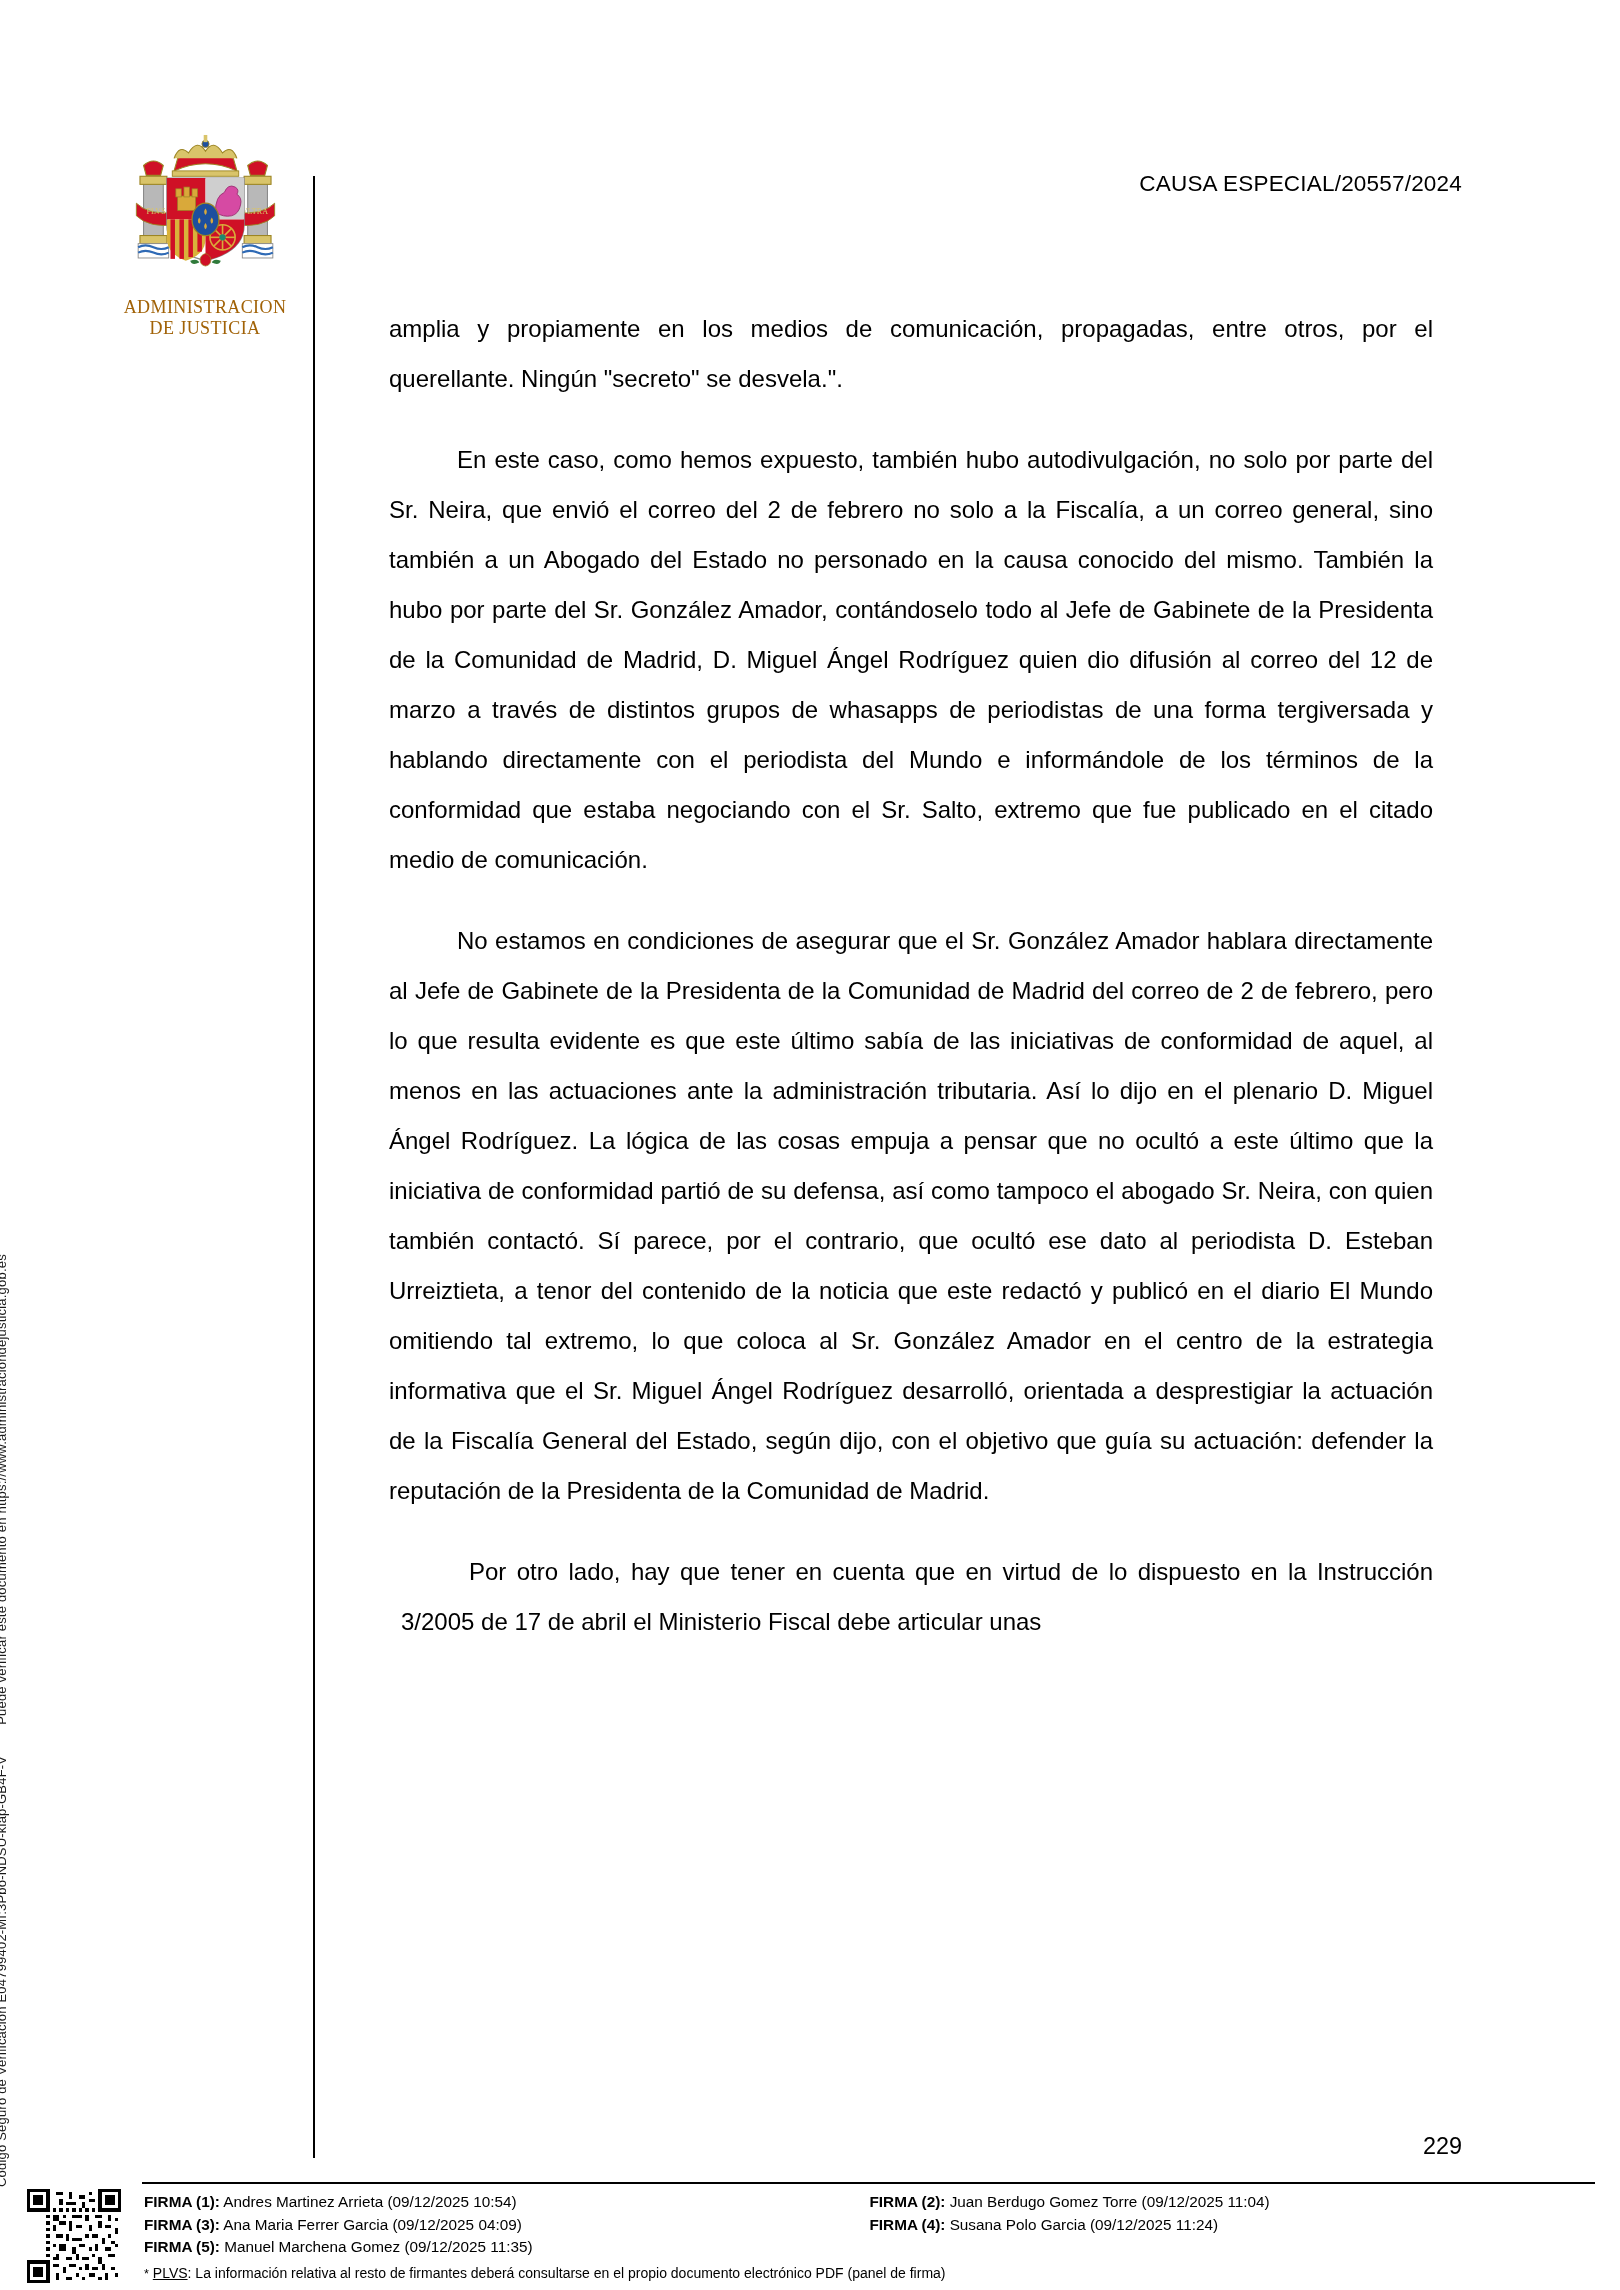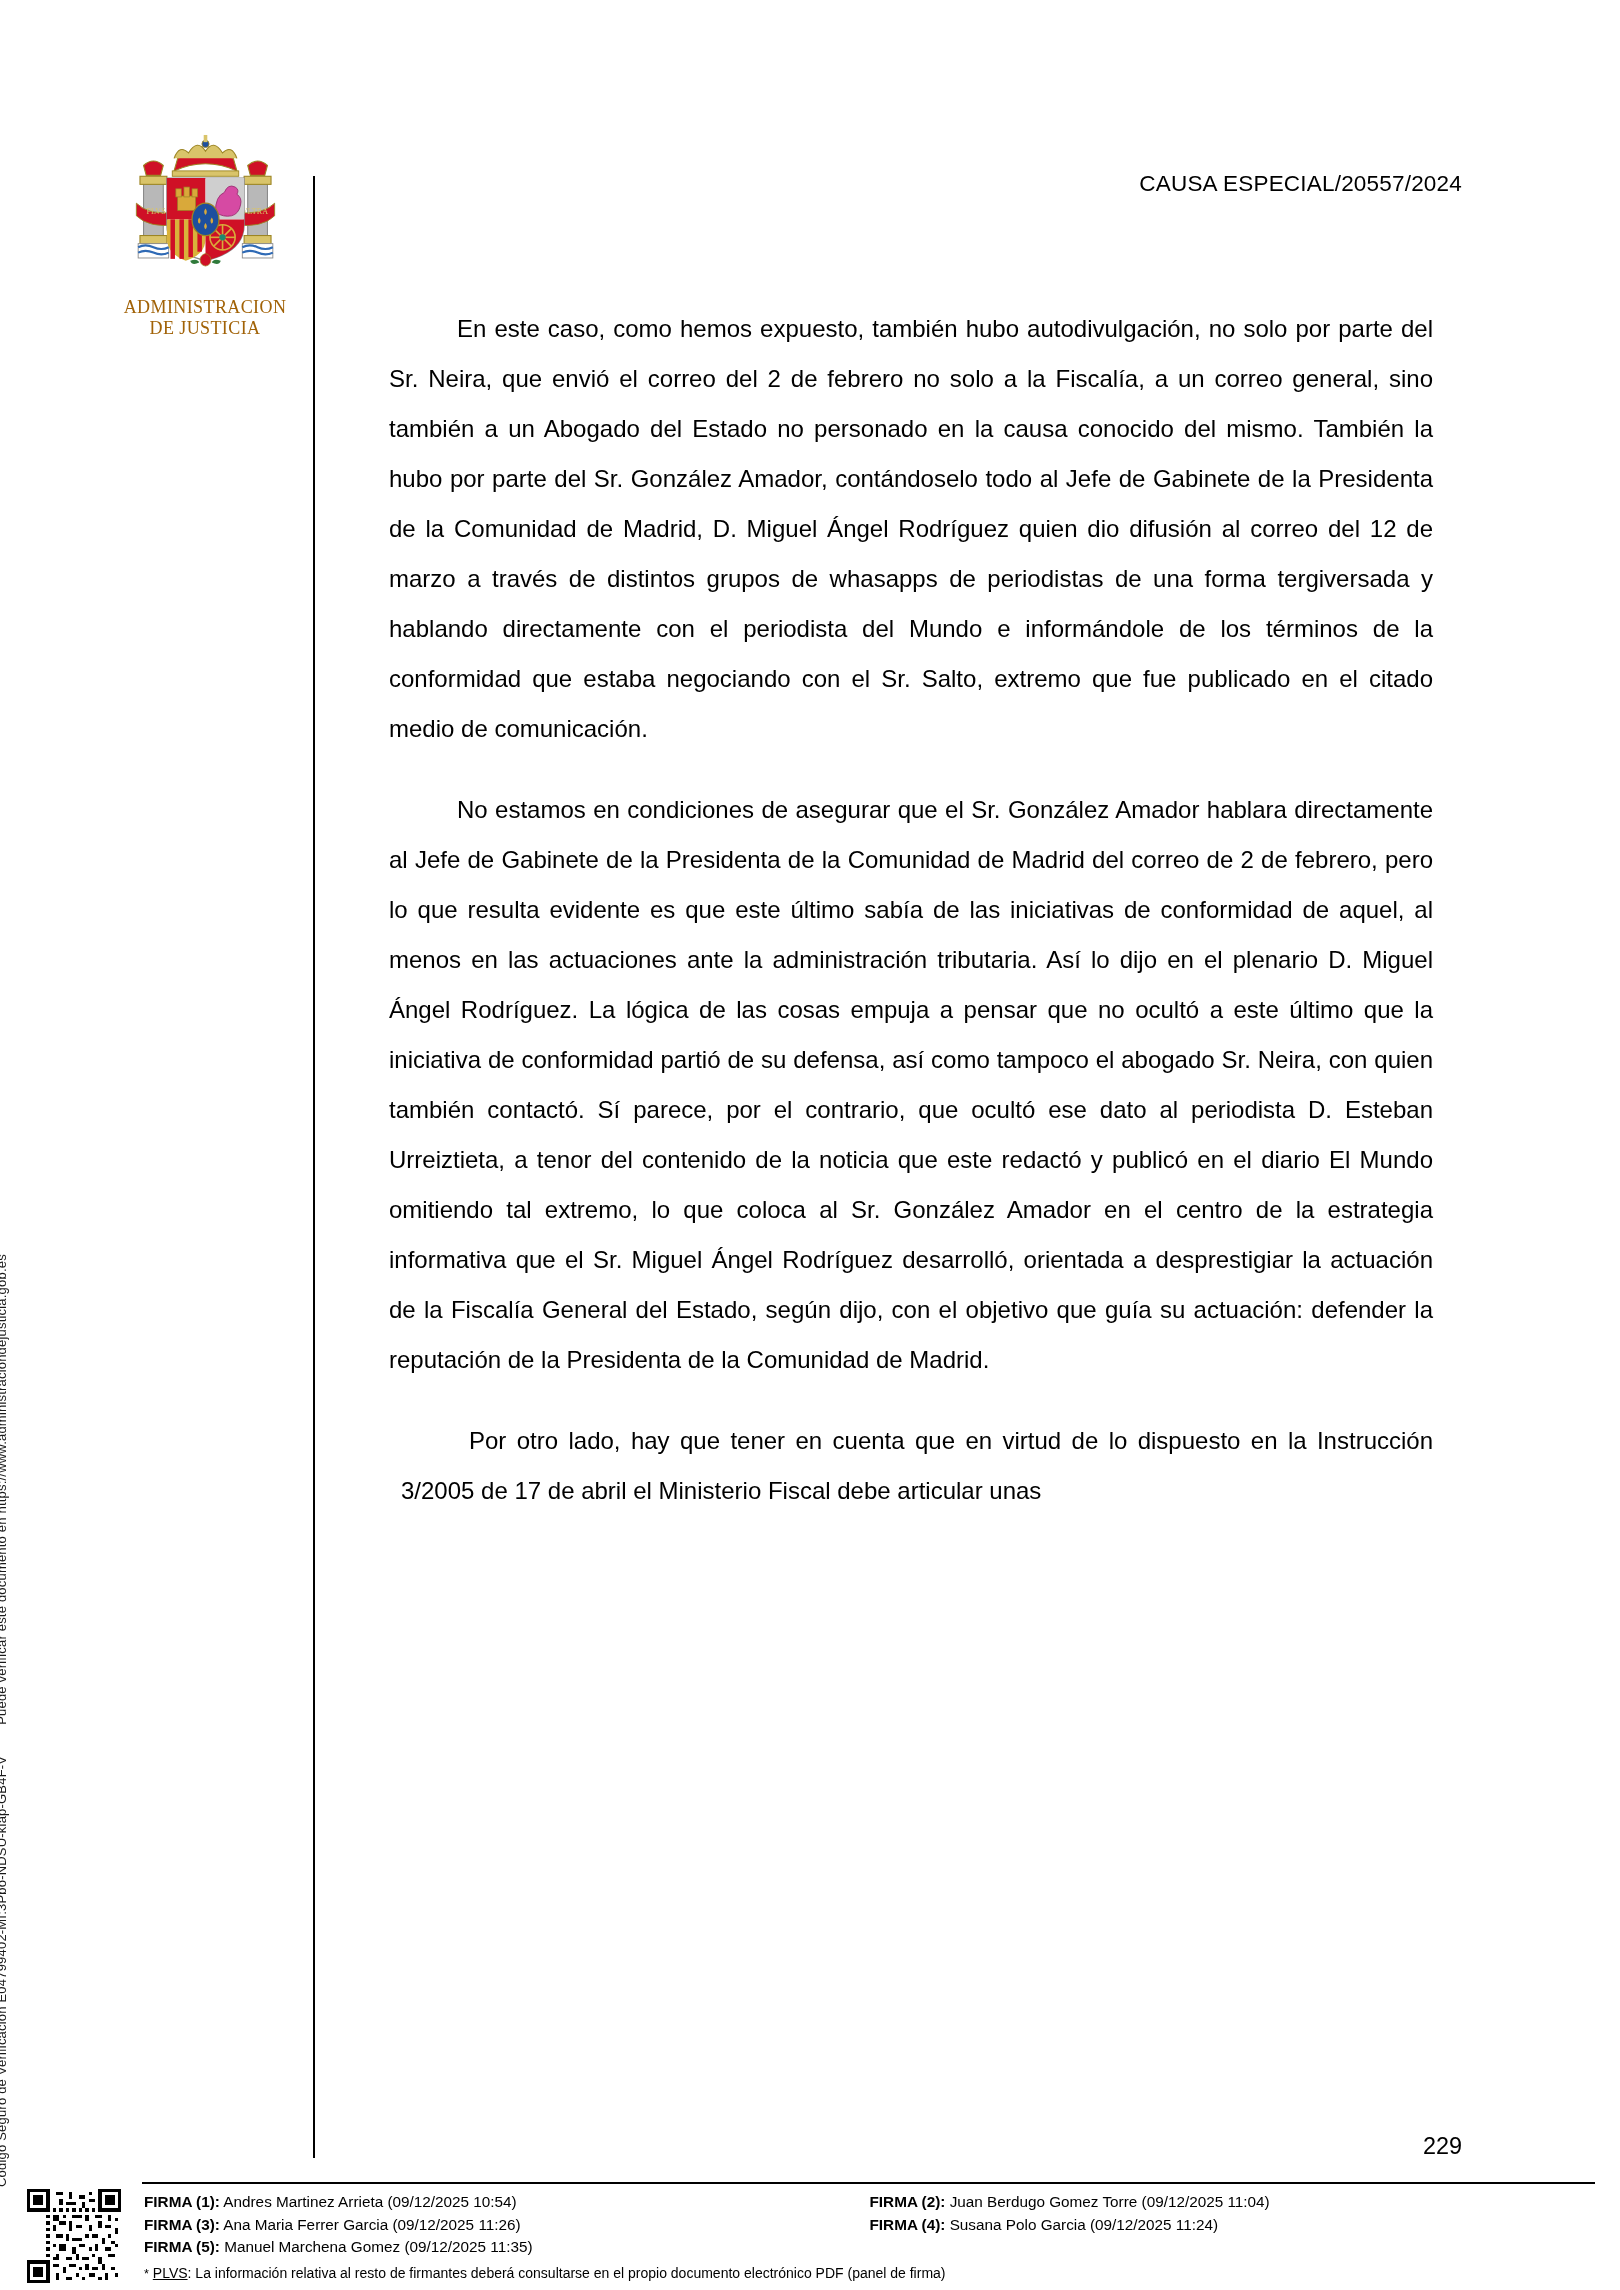--- a/index.html
+++ b/index.html
@@ -252,20 +252,21 @@
       <div>ADMINISTRACION</div>
       <div>DE JUSTICIA</div>
     </div>
   </div>
 
   <div class="rule-vert"></div>
 
   <div class="doc-header">CAUSA ESPECIAL/20557/2024</div>
 
   <div class="body-col">
+    <p class="para">amplia y propiamente en los medios de comunicación, propagadas, entre otros, por el querellante. Ningún "secreto" se desvela.".</p>
     <p class="para indent">En este caso, como hemos expuesto, también hubo autodivulgación, no solo por parte del Sr. Neira, que envió el correo del 2 de febrero no solo a la Fiscalía, a un correo general, sino también a un Abogado del Estado no personado en la causa conocido del mismo. También la hubo por parte del Sr. González Amador, contándoselo todo al Jefe de Gabinete de la Presidenta de la Comunidad de Madrid, D. Miguel Ángel Rodríguez quien dio difusión al correo del 12 de marzo a través de distintos grupos de whasapps de periodistas de una forma tergiversada y hablando directamente con el periodista del Mundo e informándole de los términos de la conformidad que estaba negociando con el Sr. Salto, extremo que fue publicado en el citado medio de comunicación.</p>
     <p class="para indent">No estamos en condiciones de asegurar que el Sr. González Amador hablara directamente al Jefe de Gabinete de la Presidenta de la Comunidad de Madrid del correo de 2 de febrero, pero lo que resulta evidente es que este último sabía de las iniciativas de conformidad de aquel, al menos en las actuaciones ante la administración tributaria. Así lo dijo en el plenario D. Miguel Ángel Rodríguez. La lógica de las cosas empuja a pensar que no ocultó a este último que la iniciativa de conformidad partió de su defensa, así como tampoco el abogado Sr. Neira, con quien también contactó. Sí parece, por el contrario, que ocultó ese dato al periodista D. Esteban Urreiztieta, a tenor del contenido de la noticia que este redactó y publicó en el diario El Mundo omitiendo tal extremo, lo que coloca al Sr. González Amador en el centro de la estrategia informativa que el Sr. Miguel Ángel Rodríguez desarrolló, orientada a desprestigiar la actuación de la Fiscalía General del Estado, según dijo, con el objetivo que guía su actuación: defender la reputación de la Presidenta de la Comunidad de Madrid.</p>
     <p class="para indent">Por otro lado, hay que tener en cuenta que en virtud de lo dispuesto en la Instrucción 3/2005 de 17 de abril el Ministerio Fiscal debe articular unas</p>
   </div>
 
   <div class="page-number">229</div>
 
   <div class="qr">
     <svg width="94" height="94" viewBox="0 0 29 29" shape-rendering="crispEdges" aria-hidden="true">
       <rect width="29" height="29" fill="#ffffff"></rect>
@@ -374,21 +375,21 @@
   <div class="footer">
     <div class="footer-rule"></div>
     <div class="sig-grid">
       <div class="sig-col">
         <div class="sig-line">
           <b>FIRMA (1):</b>
           <span>Andres Martinez Arrieta (09/12/2025 10:54)</span>
         </div>
         <div class="sig-line">
           <b>FIRMA (3):</b>
-          <span>Ana Maria Ferrer Garcia (09/12/2025 11:26)</span>
+          <span>Ana Maria Ferrer Garcia (09/12/2025 04:09)</span>
         </div>
         <div class="sig-line">
           <b>FIRMA (5):</b>
           <span>Manuel Marchena Gomez (09/12/2025 11:35)</span>
         </div>
       </div>
       <div class="sig-col">
         <div class="sig-line">
           <b>FIRMA (2):</b>
           <span>Juan Berdugo Gomez Torre (09/12/2025 11:04)</span>

